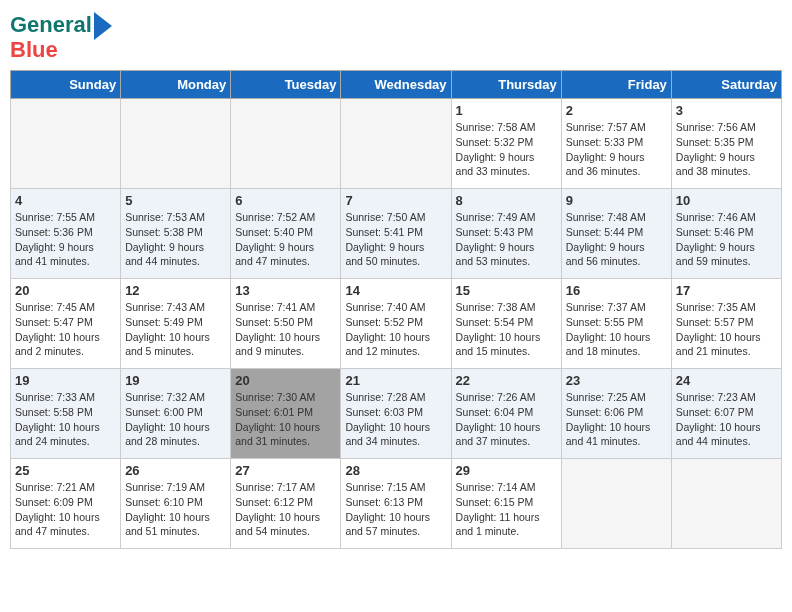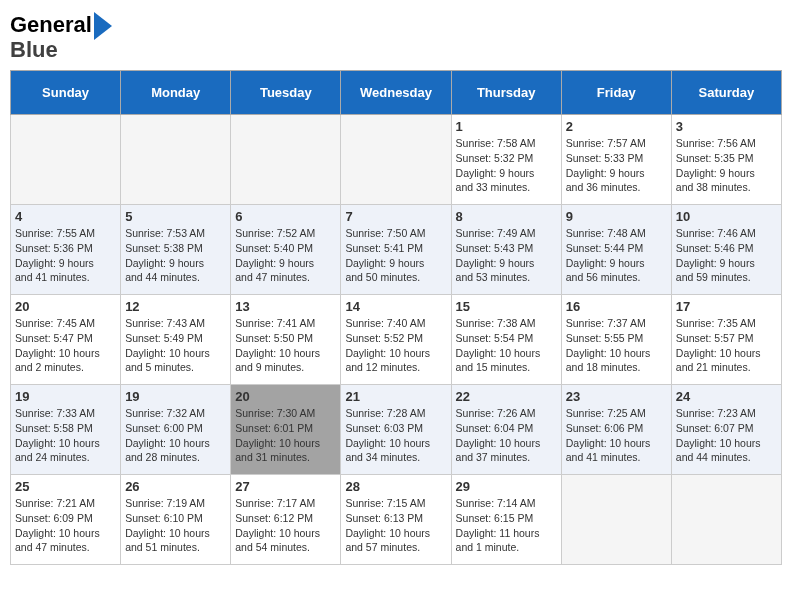--- a/index.html
+++ b/index.html
@@ -20,21 +20,21 @@
       display: flex;
       align-items: center;
     }
     .logo-text {
       font-size: 22px;
       font-weight: bold;
       color: #333;
       line-height: 1.1;
     }
     .logo-text span {
-      color: #000000;
+      color: #0f766e;
       margin-top: 20px;
     }
     .logo-arrow {
       width: 0;
       height: 0;
       border-top: 14px solid transparent;
       border-bottom: 14px solid transparent;
       border-left: 18px solid #1a6bbf;
       margin-left: 2px;
       margin-top: 2px;
@@ -53,23 +53,23 @@
       color: #555;
     }
     table {
       width: 100%;
       border-collapse: collapse;
       table-layout: fixed;
     }
     th {
       background-color: #1a6bbf;
       color: #fff;
-      padding: 14px 4px;
+      padding: 6px 4px;
       font-size: 13px;
-      text-align: center;
+      text-align: right;
       border: 1px solid #aaa;
     }
     td {
       vertical-align: top;
       border: 1px solid #ccc;
       padding: 4px 4px;
       height: 90px;
       background: #fff;
     }
     td.empty {
@@ -98,21 +98,21 @@
 <body>
 
 <div class="header">
   <div class="logo">
     <div>
       <div style="display:flex;align-items:center;">
         <span class="logo-text"><span>General</span></span>
         <div class="logo-arrow"></div>
       </div>
       <div style="display:flex;align-items:center;margin-top:-2px;">
-        <span class="logo-text" style="color:#404040;font-size:22px;font-weight:bold;">Blue</span>
+        <span class="logo-text" style="color:#ef4444;font-size:22px;font-weight:bold;">Blue</span>
       </div>
     </div>
   </div>
   <div class="title-area">
     <div class="calendar-title"></div>
     <div class="calendar-subtitle"></div>
   </div>
 </div>
 
 <table>

